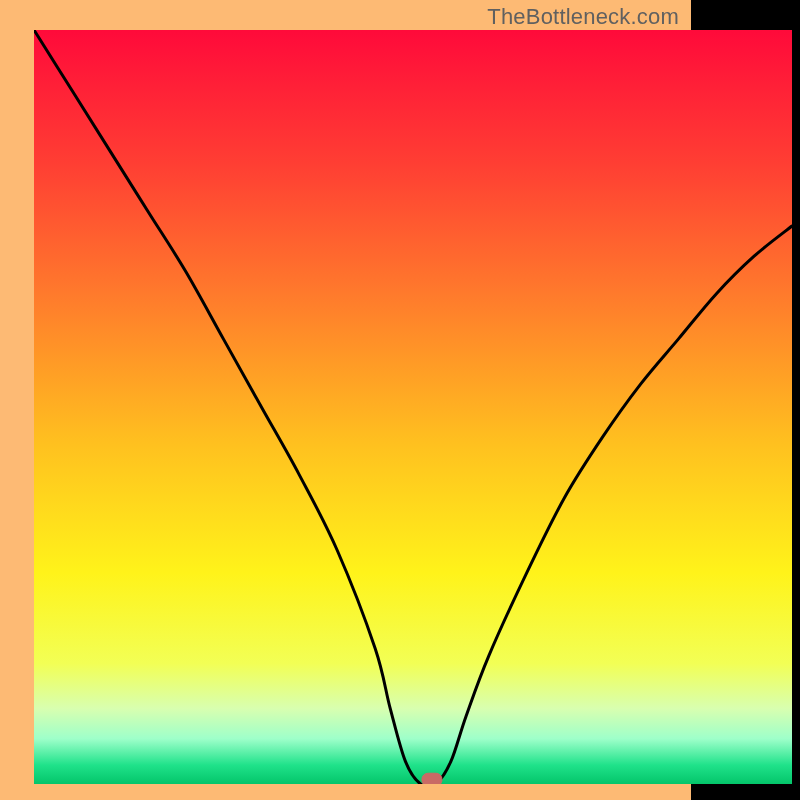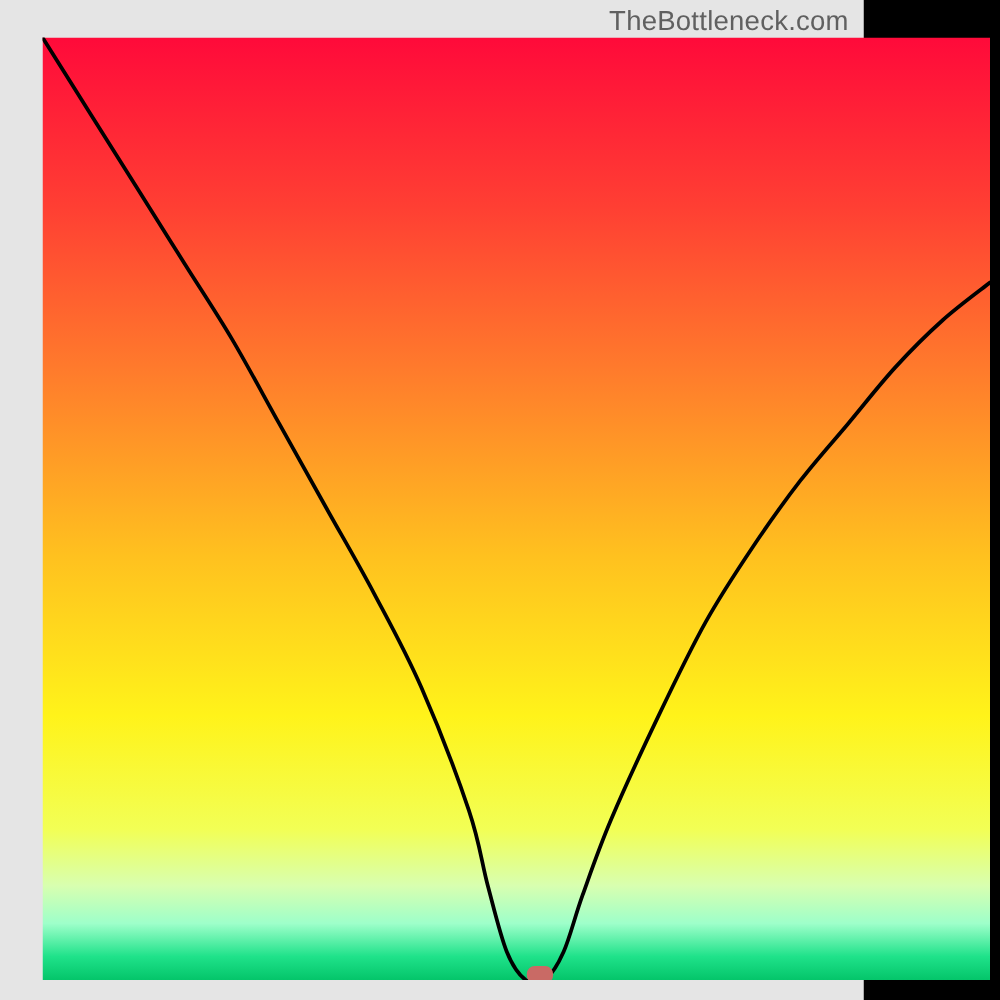--- a/index.html
+++ b/index.html
@@ -8,21 +8,21 @@
     background: #000;
     width: 800px;
     height: 800px;
     overflow: hidden;
     font-family: Arial, Helvetica, sans-serif;
   }
   .frame {
     position: relative;
     width: 691px;
     height: 800px;
-    background: #e5e5e5;
+    background: #fdba74;
   }
   .watermark {
     position: absolute;
     top: 4px;
     right: 12px;
     color: #606060;
     font-size: 22px;
     font-weight: 500;
     letter-spacing: 0.2px;
     z-index: 10;

